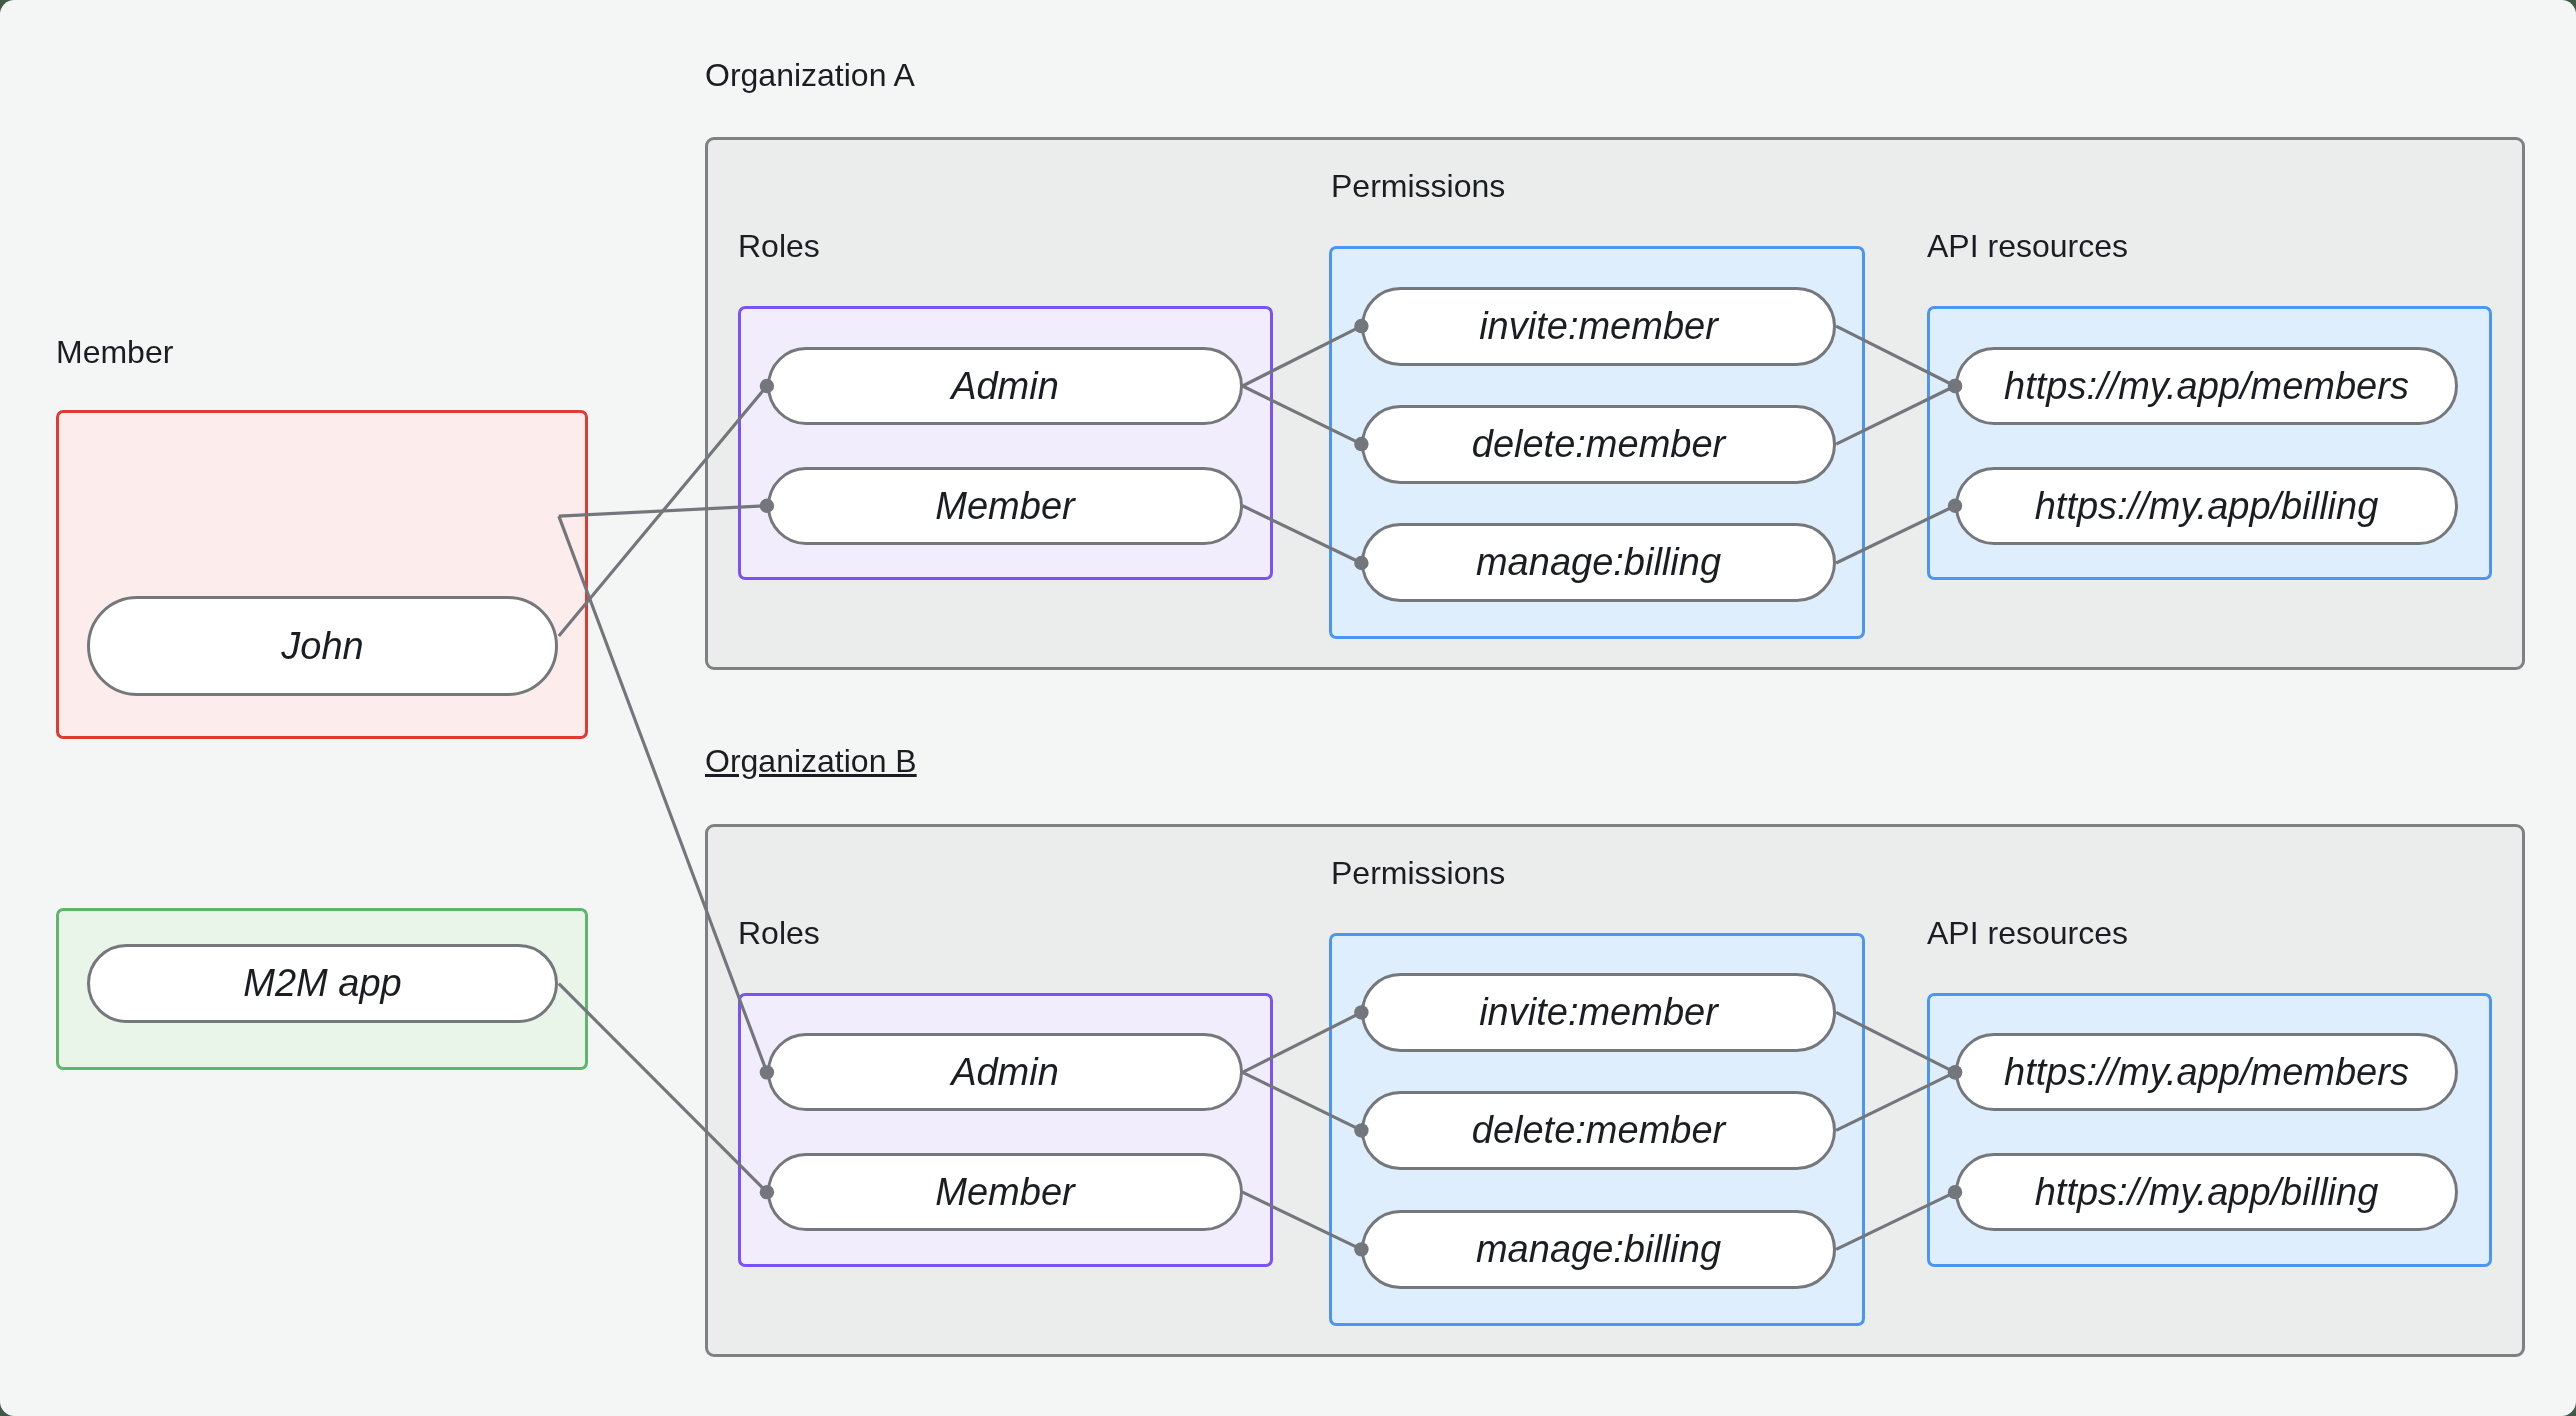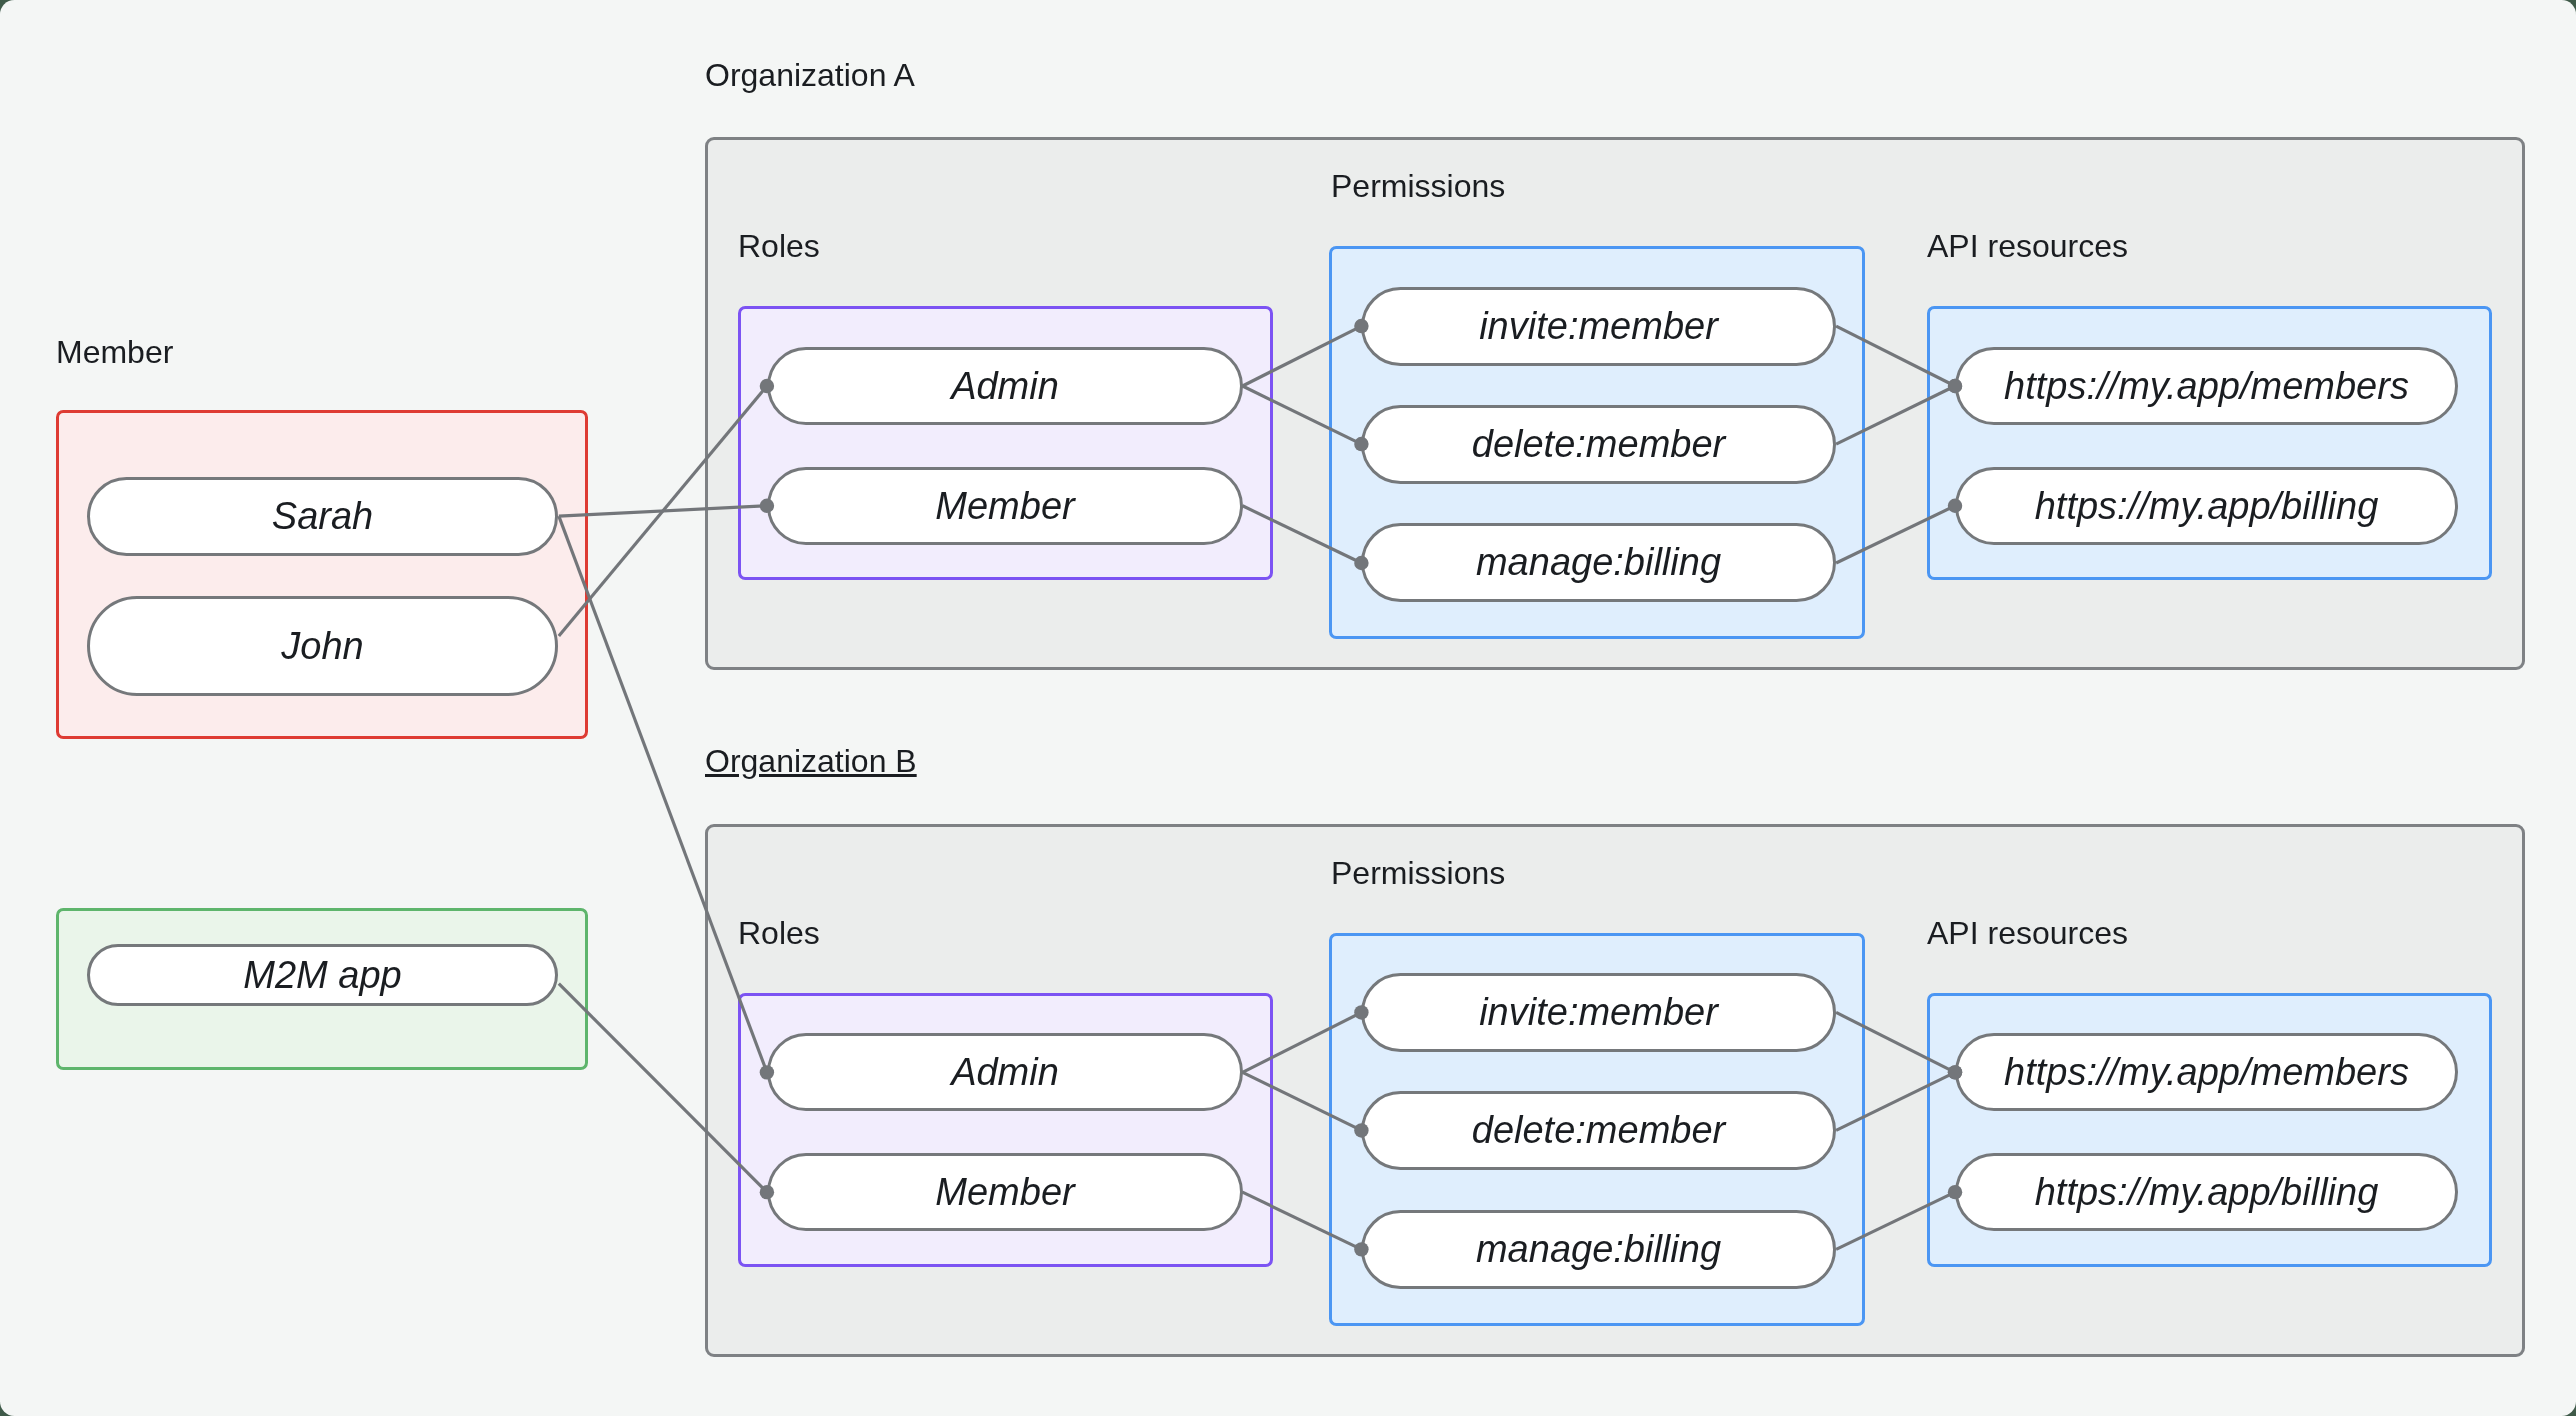--- a/index.html
+++ b/index.html
@@ -79,25 +79,24 @@
     pointer-events: none;
   }
 </style>
 </head>
 <body style="background: rgb(63, 90, 73);">
 
 <div class="canvas">
 
   <div class="section-label" style="left:56px; top:334px;">Member</div>
   <div class="group-box users-box" style="left:56px; top:410px; width:532px; height:329px;"></div>
-  <div class="pill" style="left:87px; top:477px; width:471px; height:79px;">Sarah</div>
   <div class="pill" style="left:87px; top:596px; width:471px; height:100px;">John</div>
 
   <div class="group-box m2m-box" style="left:56px; top:908px; width:532px; height:162px;"></div>
-  <div class="pill" style="left:87px; top:944px; width:471px; height:62px;">M2M app</div>
+  <div class="pill" style="left:87px; top:944px; width:471px; height:79px;">M2M app</div>
 
   <div class="section-label" style="left:705px; top:57px;">Organization A</div>
   <div class="group-box org-box" style="left:705px; top:137px; width:1820px; height:533px;"></div>
 
   <div class="section-label" style="left:738px; top:228px;">Roles</div>
   <div class="group-box roles-box" style="left:738px; top:306px; width:535px; height:274px;"></div>
   <div class="pill" style="left:767px; top:347px; width:476px; height:78px;">Admin</div>
   <div class="pill" style="left:767px; top:467px; width:476px; height:78px;">Member</div>
 
   <div class="section-label" style="left:1331px; top:168px;">Permissions</div>

